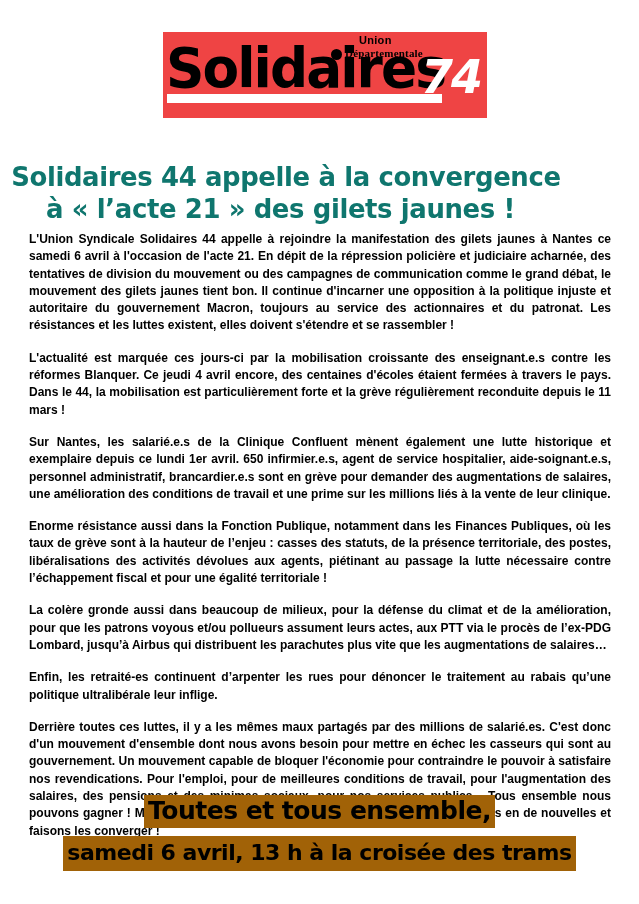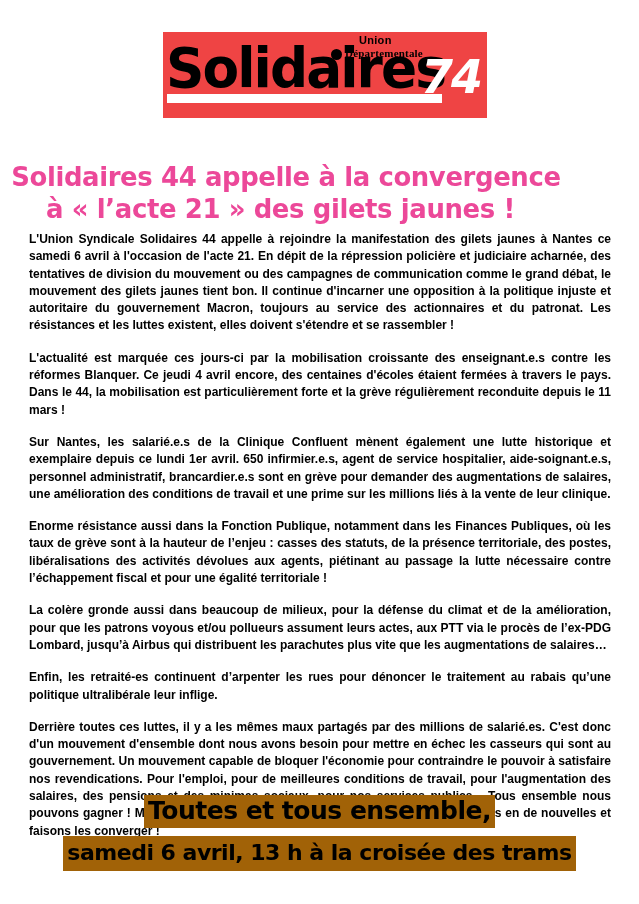--- a/index.html
+++ b/index.html
@@ -121,21 +121,21 @@
     position: absolute;
     left: 0;
     top: 143px;
     width: 561px;
     text-align: center;
     font-family: "DejaVu Sans", sans-serif;
     font-weight: bold;
     font-size: 27px;
     line-height: 32px;
     letter-spacing: -0.4px;
-    color: #ec4899;
+    color: #0f766e;
   }
   .headline .line {
     display: block;
     white-space: nowrap;
     transform: scaleX(0.96);
   }
 
   
   .body-col {
     position: absolute;

